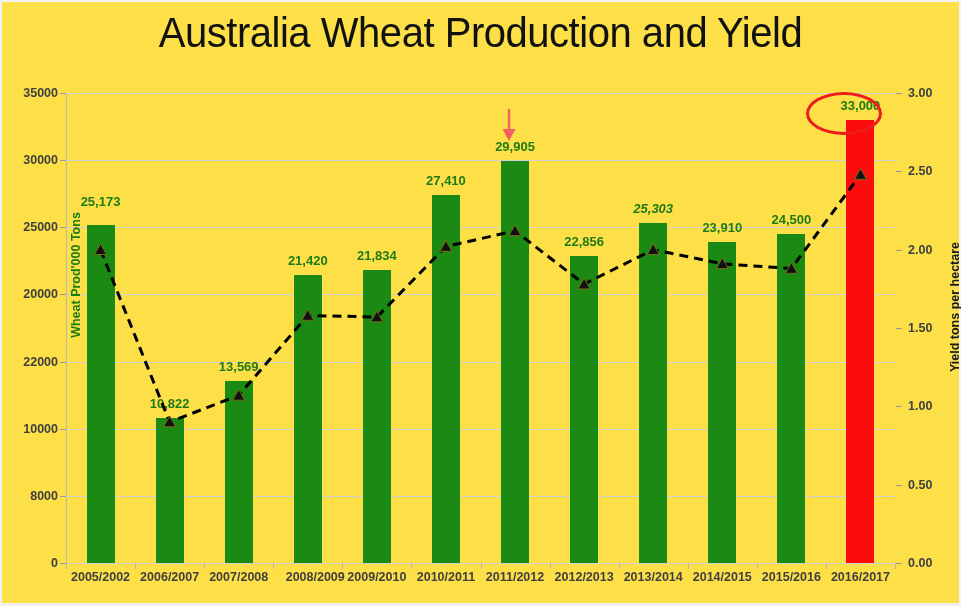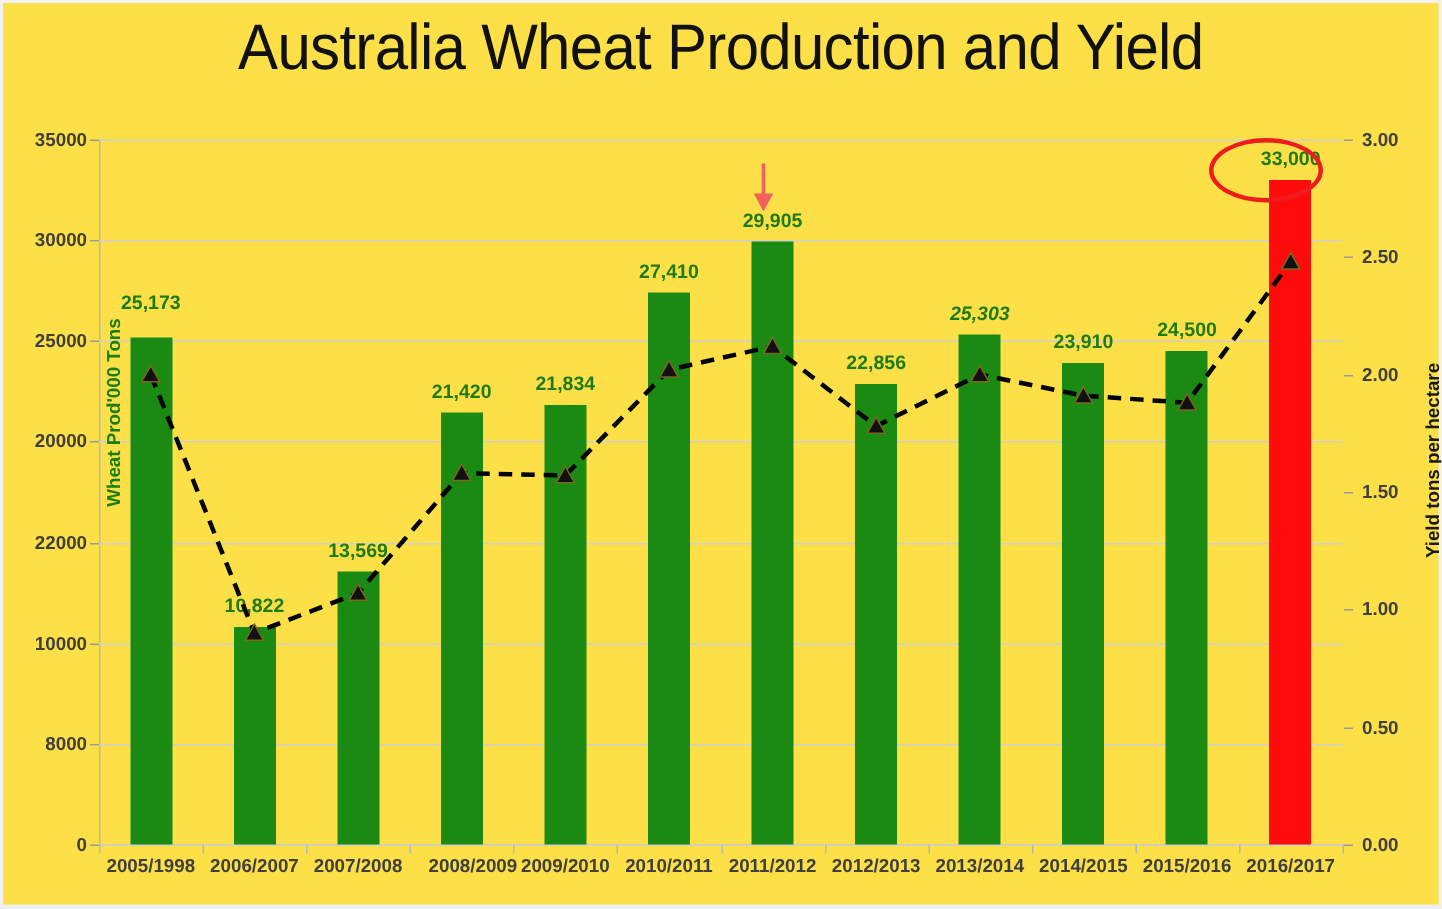--- a/index.html
+++ b/index.html
@@ -143,21 +143,21 @@
       <div class="ytick-right" style="top: 328px; left: 908px;">1.50</div>
       <div class="tick-mark-right" style="top: 328px;"></div>
       <div class="ytick-right" style="top: 249.667px; left: 908px;">2.00</div>
       <div class="tick-mark-right" style="top: 250px;"></div>
       <div class="ytick-right" style="top: 171.333px; left: 908px;">2.50</div>
       <div class="tick-mark-right" style="top: 171px;"></div>
       <div class="ytick-right" style="top: 93px; left: 908px;">3.00</div>
       <div class="tick-mark-right" style="top: 93px;"></div>
     </div>
   <div id="xticks">
-      <div class="xtick" style="left: 63.5417px;"><span>2005/1998</span></div>
+      <div class="xtick" style="left: 63.5417px;"><span>2005/2002</span></div>
       <div class="xtick-sep" style="left: 66px;"></div>
       <div class="xtick" style="left: 132.625px;"><span>2006/2007</span></div>
       <div class="xtick-sep" style="left: 135px;"></div>
       <div class="xtick" style="left: 201.708px;"><span>2007/2008</span></div>
       <div class="xtick-sep" style="left: 204px;"></div>
       <div class="xtick" style="left: 270.792px; text-align: right;"><span>2008/2009</span></div>
       <div class="xtick-sep" style="left: 273px;"></div>
       <div class="xtick" style="left: 339.875px;"><span>2009/2010</span></div>
       <div class="xtick-sep" style="left: 342px;"></div>
       <div class="xtick" style="left: 408.958px;"><span>2010/2011</span></div>

